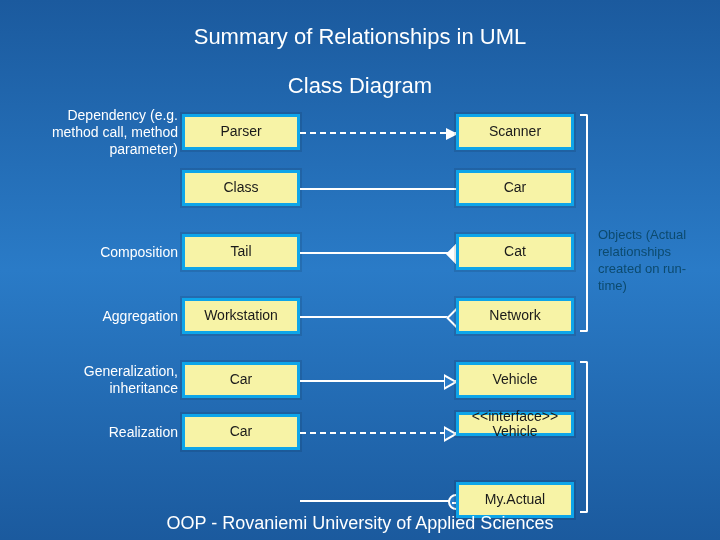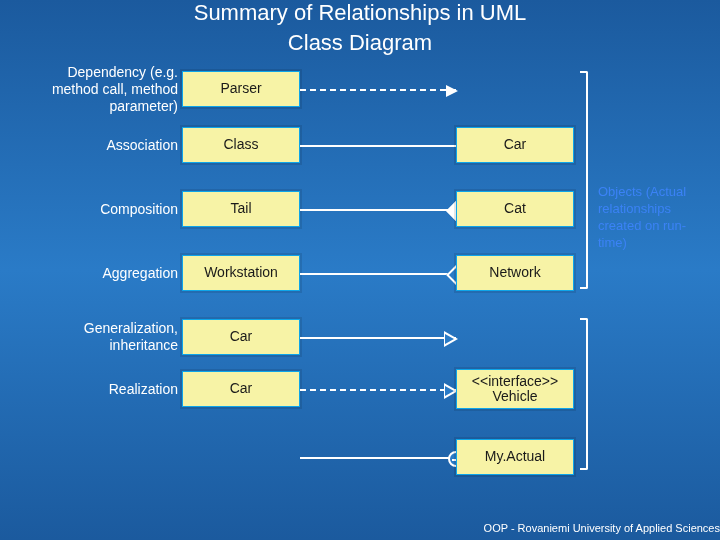--- a/index.html
+++ b/index.html
@@ -8,28 +8,29 @@
     height: 540px;
     background: linear-gradient(to bottom, #1b5a9e, #2a7bc7 50%, #1b5a9e);
     font-family: Arial, sans-serif;
     position: relative;
     overflow: hidden;
   }
   .title {
     text-align: center;
     color: #fff;
     font-size: 22px;
-    padding-top: 0;
+    padding-top: 24px;
   }
   .subtitle {
     text-align: center;
     color: #fff;
     font-size: 22px;
     padding-top: 4px;
     padding-bottom: 8px;
+    margin-top: 19px;
   }
   .content {
     position: relative;
     height: 420px;
   }
   .row {
     position: absolute;
     width: 100%;
     height: 50px;
   }
@@ -40,21 +41,21 @@
     color: #fff;
     font-size: 14px;
     line-height: 1.2;
     top: 50%;
     transform: translateY(-50%);
     text-align: right;
   }
   .box {
     position: absolute;
     background: #f7f3a6;
-    border: 1px solid #0ea5e9;
+    border: 3px solid #0ea5e9;
     color: #1a1a1a;
     font-size: 14px;
     text-align: center;
     padding: 6px 4px;
     box-shadow: 0 0 0 2px rgba(0,0,0,0.1);
     display: flex;
     align-items: center;
     justify-content: center;
     line-height: 1.1;
   }
@@ -111,61 +112,61 @@
   }
   .plus-circle::before, .plus-circle::after {
     content: "";
     position: absolute;
     background: #fff;
   }
   .plus-circle::before { left: 6px; top: 2px; width: 2px; height: 10px; }
   .plus-circle::after { top: 6px; left: 2px; height: 2px; width: 10px; }
   .side-note {
     position: absolute;
-    color: #3b82f6;
+    color: #0c4a6e;
     font-size: 13px;
     line-height: 1.3;
     width: 100px;
   }
   .bracket {
     position: absolute;
     border-right: 2px solid #fff;
     border-top: 2px solid #fff;
     border-bottom: 2px solid #fff;
     width: 8px;
     border-radius: 0 2px 2px 0;
   }
   .footer {
     position: absolute;
     bottom: 6px;
     width: 100%;
-    text-align: right;
-    color: #fff;
-    font-size: 11px;
+    text-align: center;
+    color: #fff;
+    font-size: 18px;
   }
 </style>
 </head>
 <body>
 
 <div class="title">Summary of Relationships in UML</div>
 <div class="subtitle">Class Diagram</div>
 
 <div class="content">
 
   <div class="row" style="top:0px">
     <div class="label">Dependency
 (e.g. method call, method parameter)</div>
     <div class="box left">Parser</div>
     <div class="connector line-dashed">
       <div class="arrow-open right"></div>
     </div>
+    <div class="box right">Scanner</div>
   </div>
 
   <div class="row" style="top:56px">
-    <div class="label">Association</div>
     <div class="box left">Class</div>
     <div class="connector line-solid"></div>
     <div class="box right">Car</div>
   </div>
 
   <div class="row" style="top:120px">
     <div class="label">Composition</div>
     <div class="box left">Tail</div>
     <div class="connector line-solid">
       <div class="diamond filled"></div>
@@ -181,29 +182,30 @@
     </div>
     <div class="box right">Network</div>
   </div>
 
   <div class="row" style="top:248px">
     <div class="label">Generalization, inheritance</div>
     <div class="box left">Car</div>
     <div class="connector line-solid">
       <div class="arrow-hollow"></div>
     </div>
+    <div class="box right">Vehicle</div>
   </div>
 
   <div class="row" style="top:300px">
     <div class="label">Realization</div>
     <div class="box left">Car</div>
     <div class="connector line-dashed">
       <div class="arrow-hollow"></div>
     </div>
-    <div class="box right" style="height:40px;top:5px">&lt;&lt;interface&gt;&gt; Vehicle</div>
+    <div class="box right" style="height:24px;top:5px">&lt;&lt;interface&gt;&gt; Vehicle</div>
   </div>
 
   <div class="row" style="top:368px">
     <div class="connector line-solid">
       <div class="plus-circle"></div>
     </div>
     <div class="box right">My.Actual</div>
   </div>
 
   <div class="bracket" style="left:580px; top:7px; height:218px"></div>

